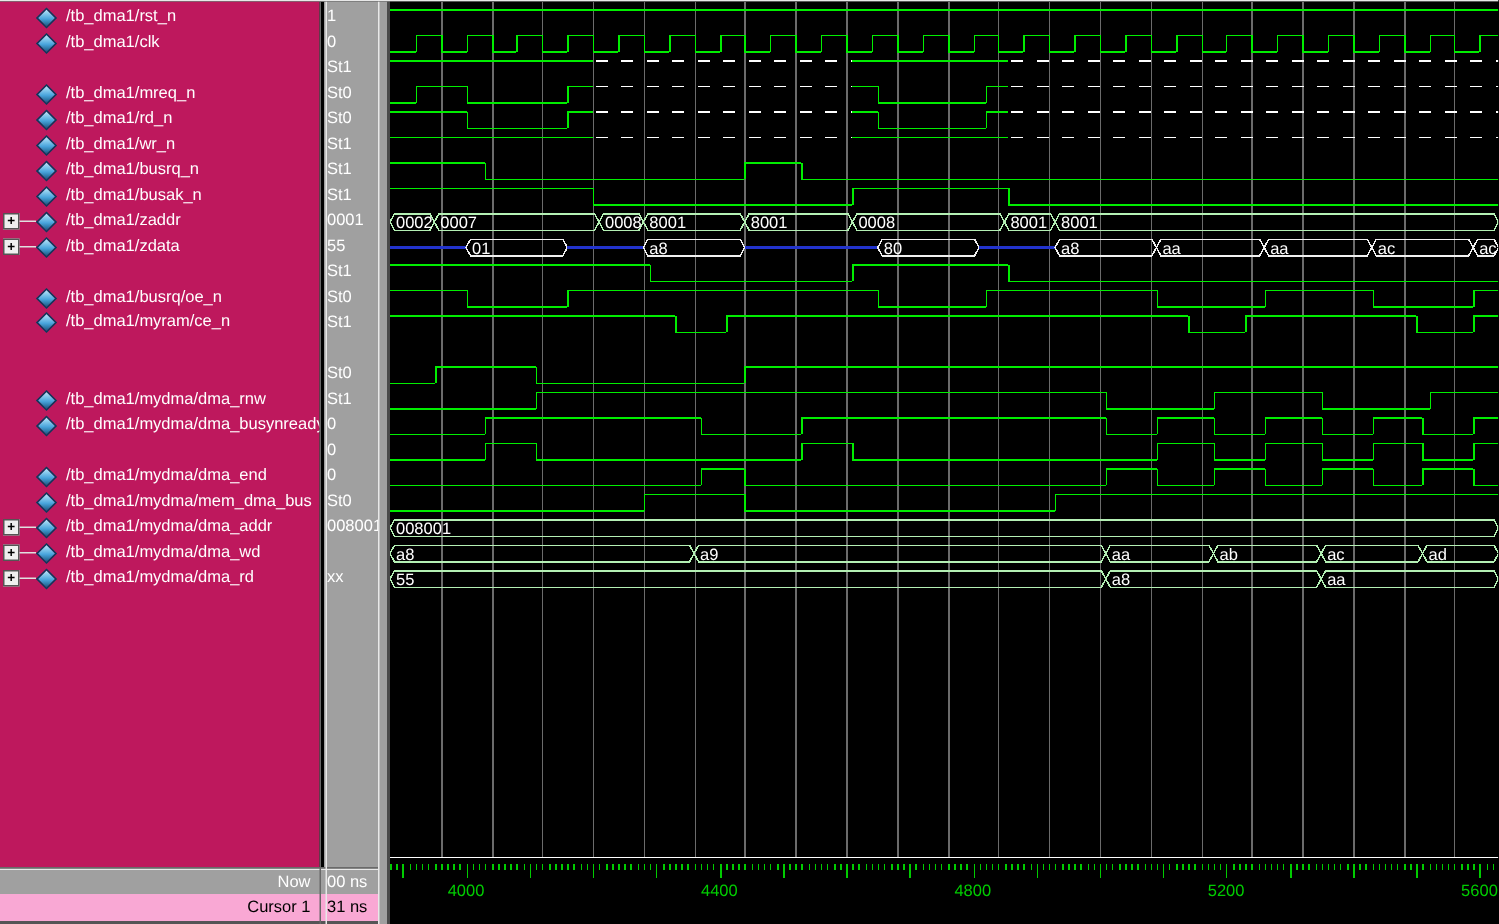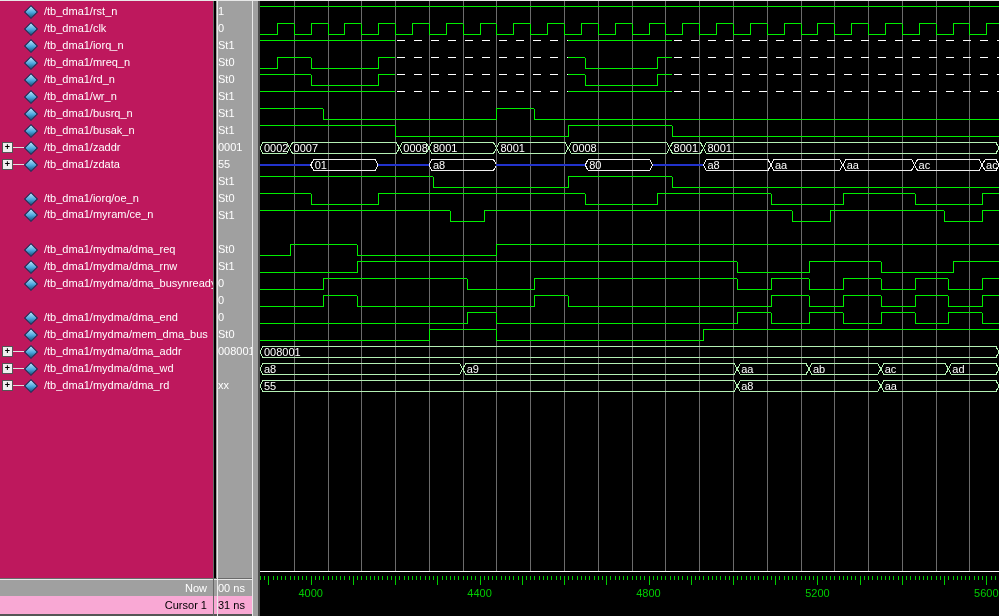--- a/index.html
+++ b/index.html
@@ -32,24 +32,20 @@
 <div id="app">
   <div id="names">
       <div class="srow" style="top: 2px;">
         <span class="diamond"></span>
         <span class="sname">/tb_dma1/rst_n</span>
       </div>
       <div class="srow" style="top: 19px;">
         <span class="diamond"></span>
         <span class="sname">/tb_dma1/clk</span>
       </div>
-      <div class="srow" style="top: 36px;">
-        <span class="diamond"></span>
-        <span class="sname">/tb_dma1/iorq_n</span>
-      </div>
       <div class="srow" style="top: 53px;">
         <span class="diamond"></span>
         <span class="sname">/tb_dma1/mreq_n</span>
       </div>
       <div class="srow" style="top: 70px;">
         <span class="diamond"></span>
         <span class="sname">/tb_dma1/rd_n</span>
       </div>
       <div class="srow" style="top: 87px;">
         <span class="diamond"></span>
@@ -74,25 +70,21 @@
         <span class="pluslink"></span>
         <span class="diamond"></span>
         <span class="sname">/tb_dma1/zdata</span>
       </div>
       <div class="srow" style="top: 172px; margin-top: 33px;">
         <span class="diamond"></span>
         <span class="sname">/tb_dma1/myram/ce_n</span>
       </div>
       <div class="srow" style="top: 189px;">
         <span class="diamond"></span>
-        <span class="sname">/tb_dma1/iorq/oe_n</span>
-      </div>
-      <div class="srow" style="top: 240px;">
-        <span class="diamond"></span>
-        <span class="sname">/tb_dma1/mydma/dma_req</span>
+        <span class="sname">/tb_dma1/busrq/oe_n</span>
       </div>
       <div class="srow" style="top: 257px;">
         <span class="diamond"></span>
         <span class="sname">/tb_dma1/mydma/dma_rnw</span>
       </div>
       <div class="srow" style="top: 274px;">
         <span class="diamond"></span>
         <span class="sname">/tb_dma1/mydma/dma_busynready</span>
       </div>
       <div class="srow" style="top: 308px;">

